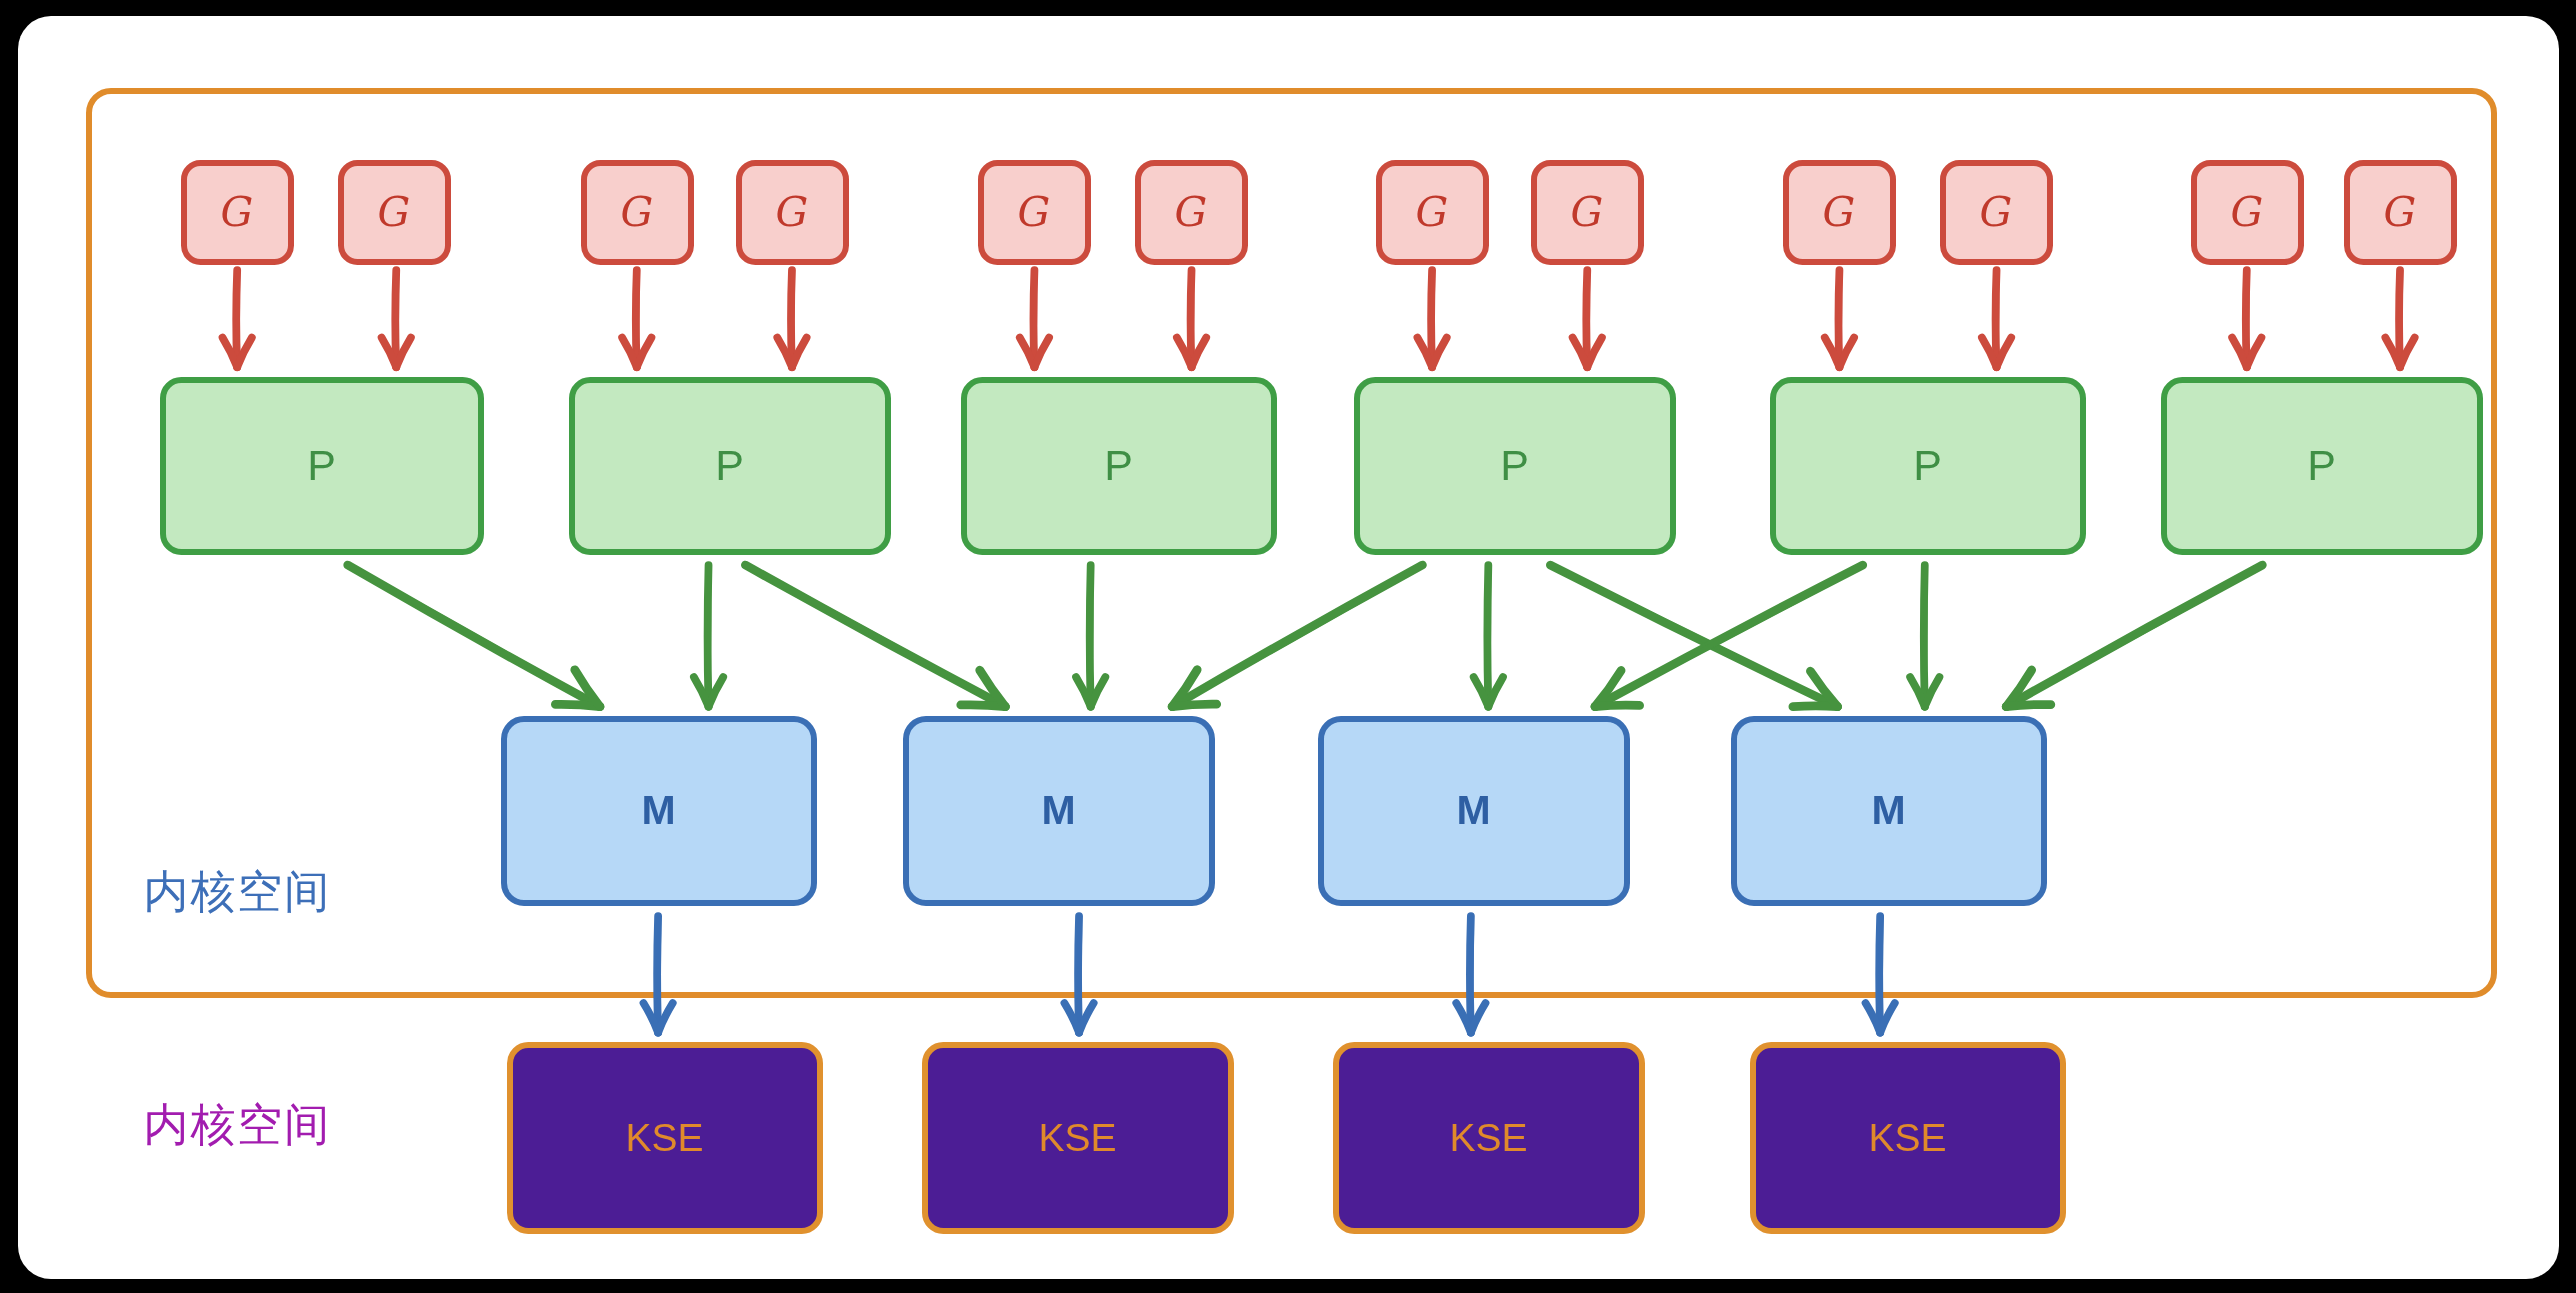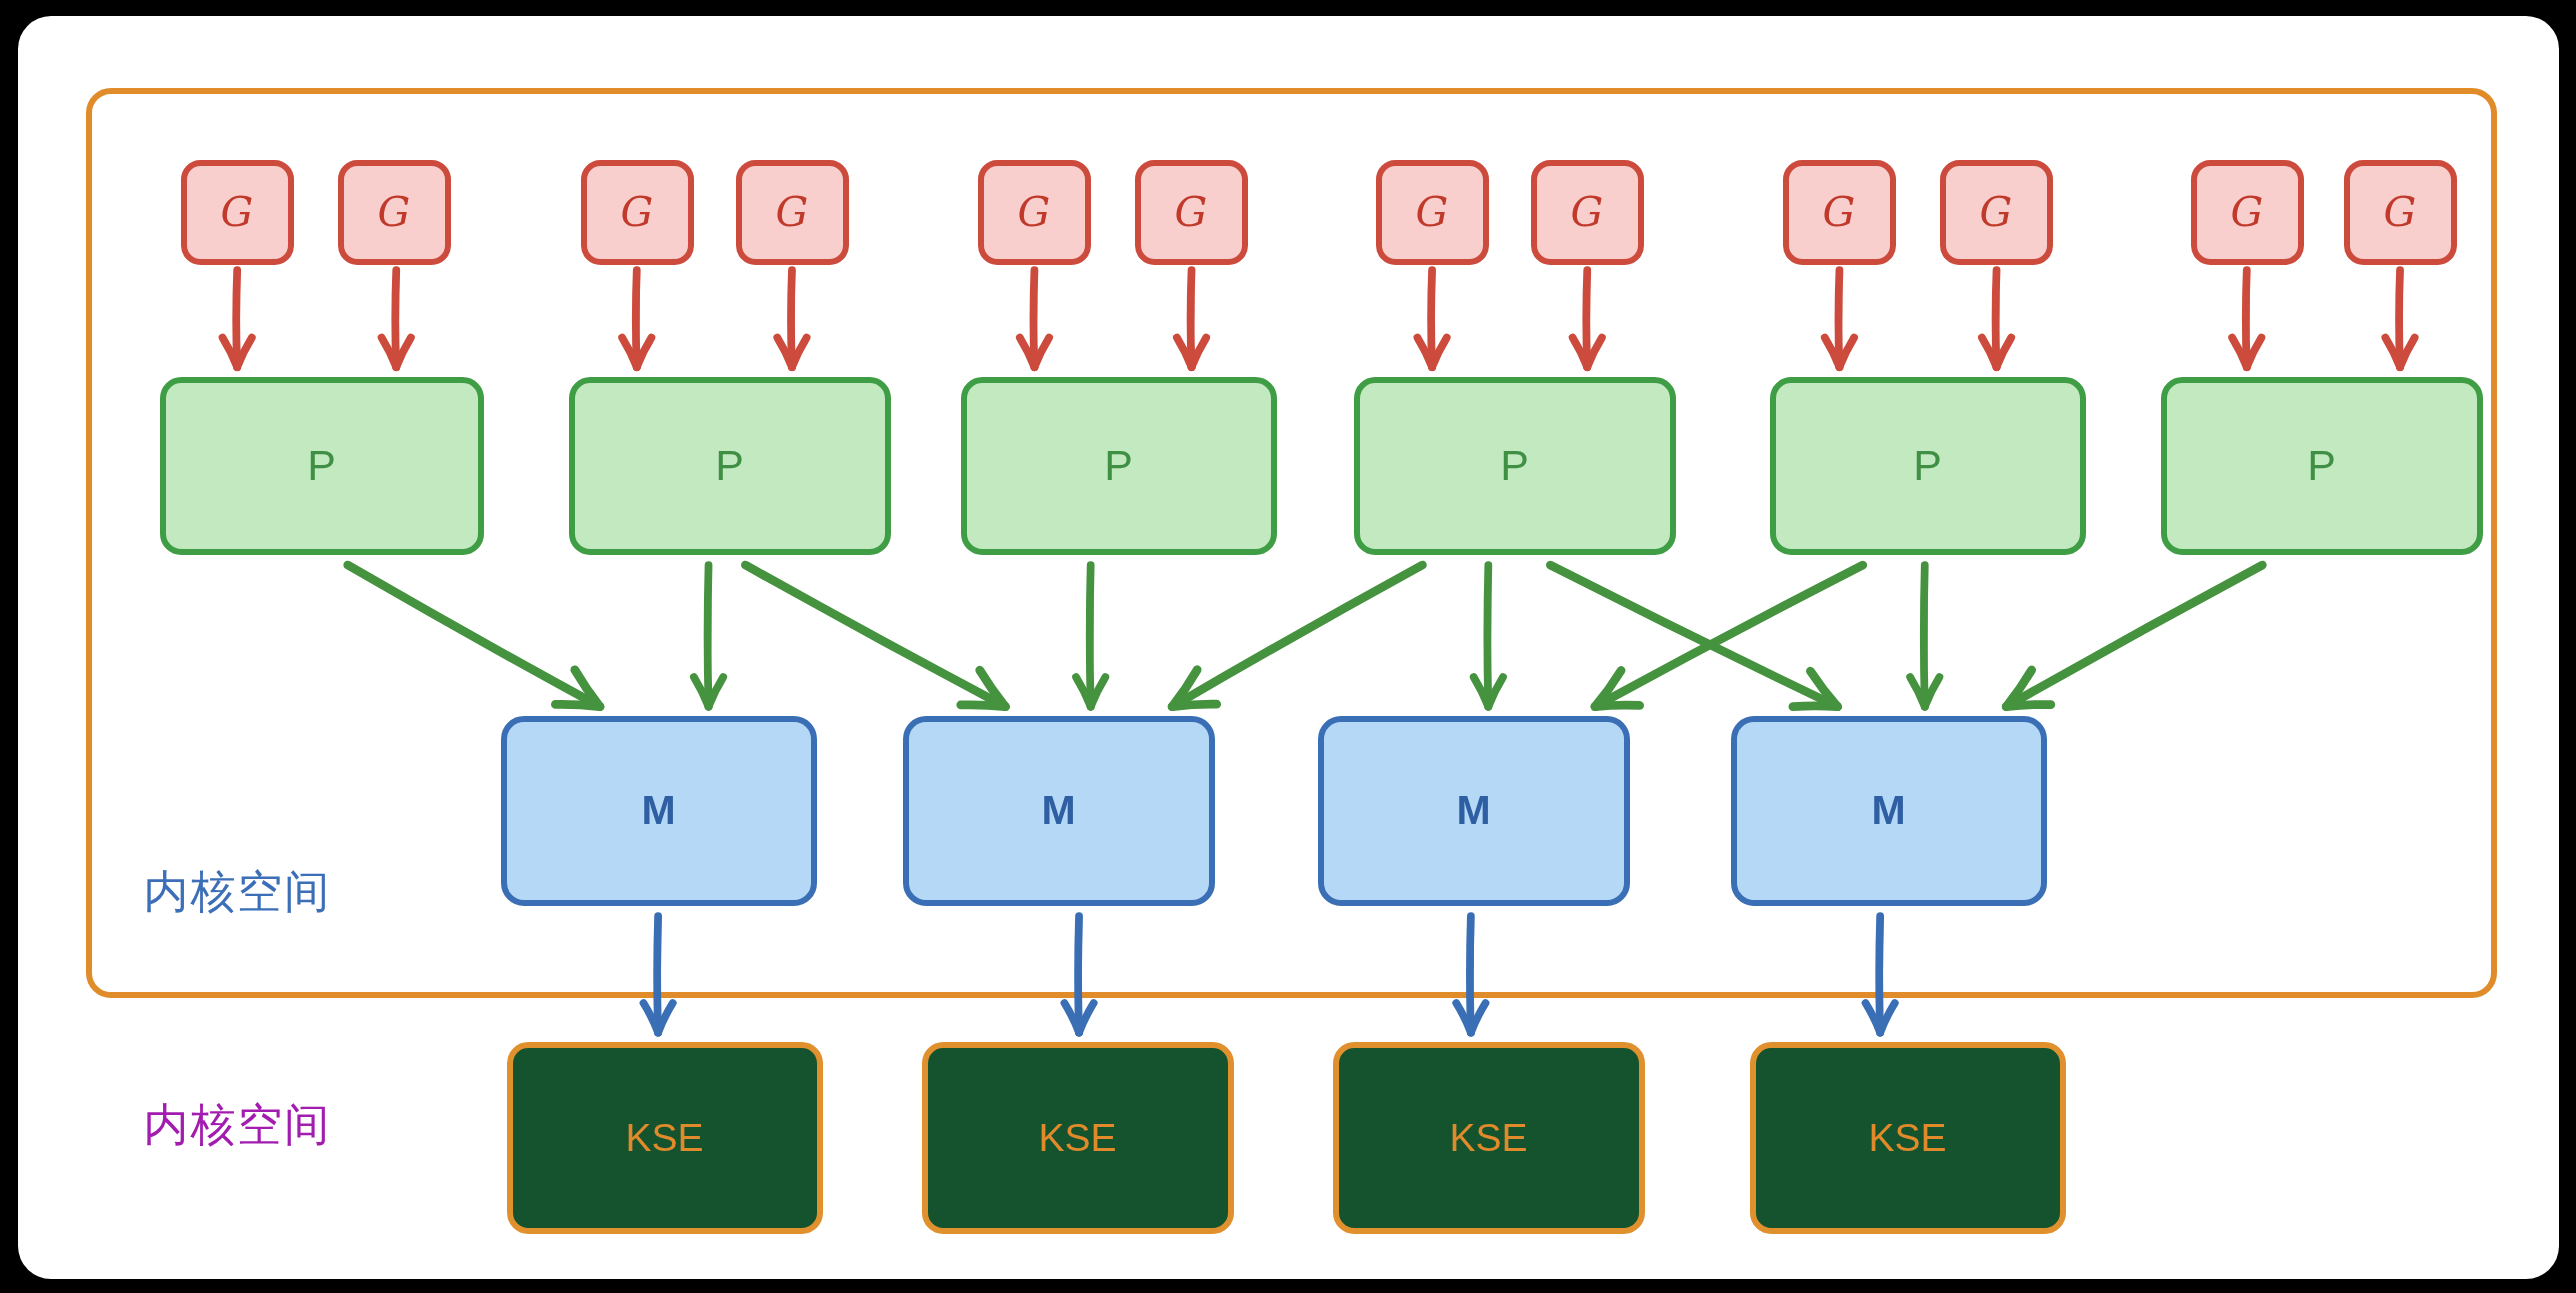--- a/index.html
+++ b/index.html
@@ -32,21 +32,21 @@
   .g-node{background:#f8cfcc;border:6.8px solid #cc4b3d;border-radius:19.4px;}
   .g-node .glyph{color:#c0392b;font-size:41px;font-style:italic;
         font-family:"DejaVu Serif","Liberation Serif",serif;}
 
   .p-node{background:#c3e9c0;border:6.8px solid #3f9e45;border-radius:21.3px;}
   .p-node .glyph{color:#3f8f45;font-size:43px;}
 
   .m-node{background:#b6d8f7;border:6.8px solid #3a6fb5;border-radius:23px;}
   .m-node .glyph{color:#2e5fa3;font-size:41px;font-weight:600;}
 
-  .kse-node{background:#14532d;border:6.8px solid #e0912e;border-radius:21.3px;}
+  .kse-node{background:#4c1d95;border:6.8px solid #e0912e;border-radius:21.3px;}
   .kse-node .glyph{color:#e08a2b;font-size:39px;}
 
   
   #arrows{position:absolute;left:0;top:0;width:2576px;height:1294px;
           pointer-events:none;}
   .ar-red{stroke:#cc4b3d;}
   .ar-green{stroke:#46933f;}
   .ar-blue{stroke:#3a6fb5;}
   .arrow-line{fill:none;stroke-linecap:round;stroke-linejoin:round;}
   .arrow-head{fill:none;stroke-linecap:round;stroke-linejoin:round;}

